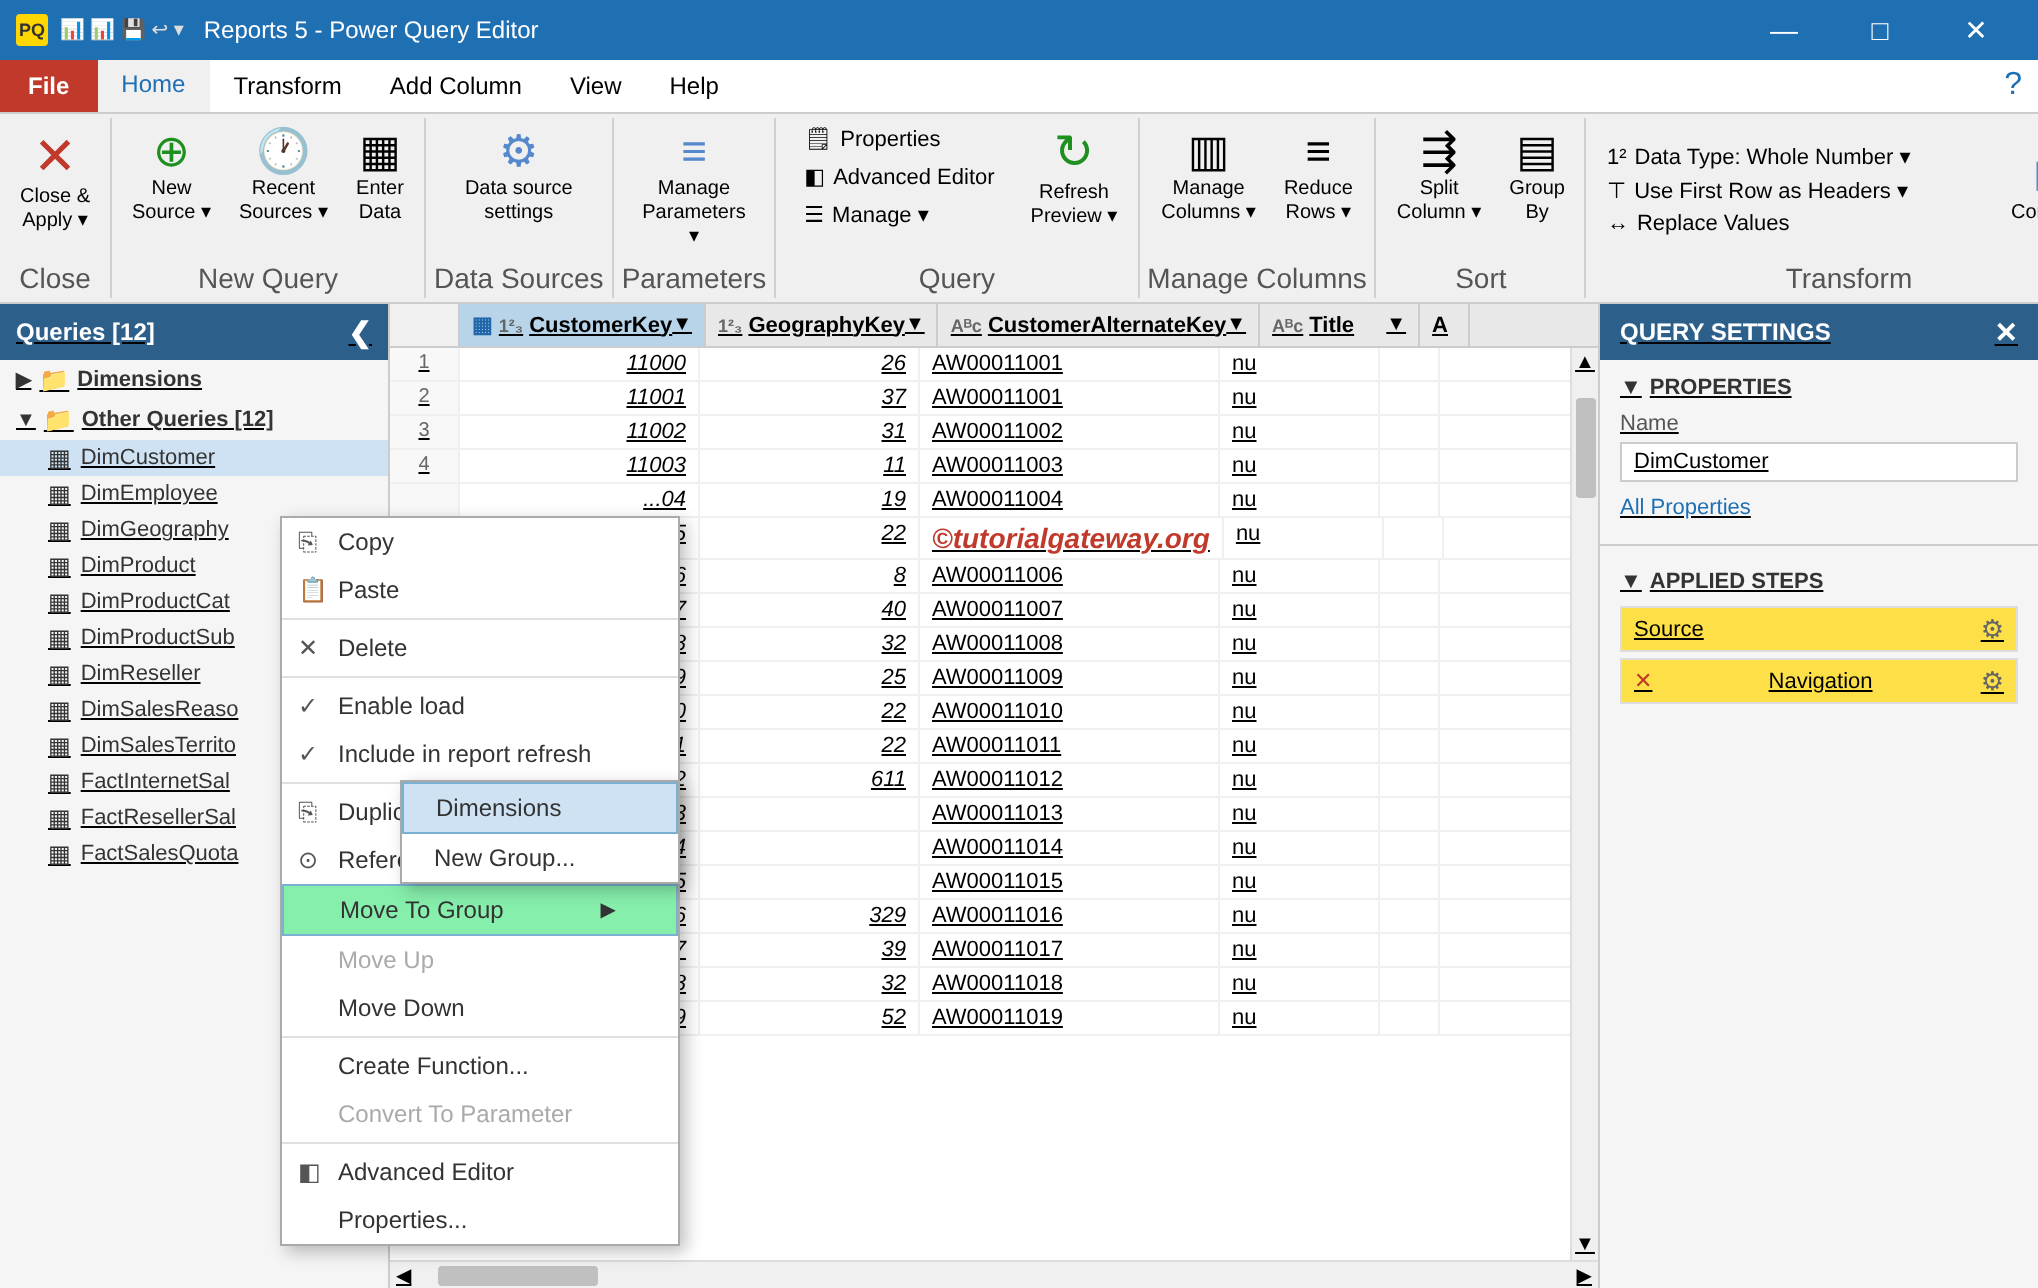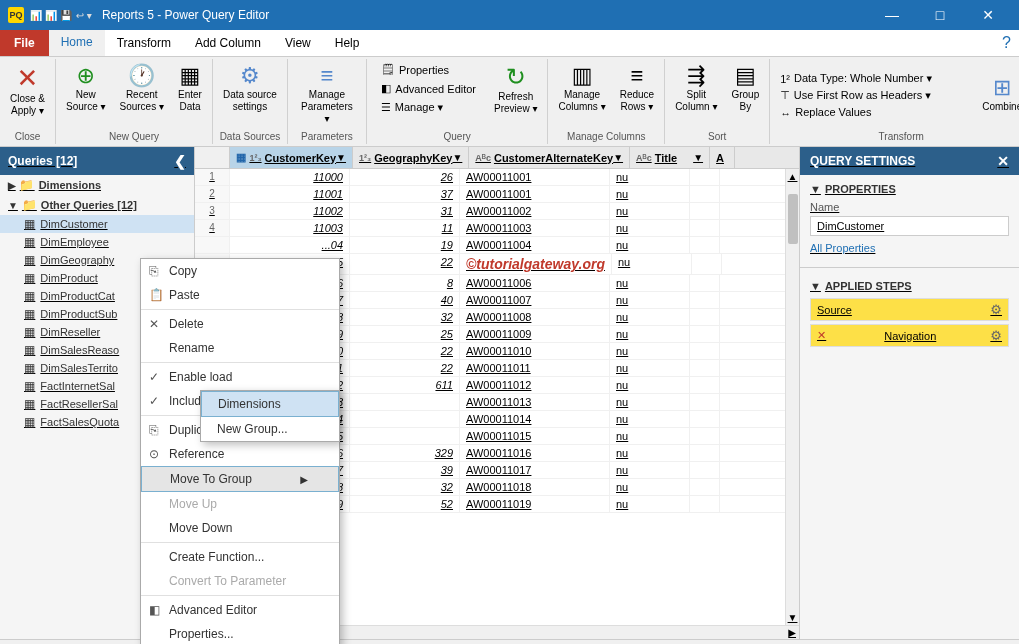--- a/index.html
+++ b/index.html
@@ -39,21 +39,21 @@
     .ribbon-content { display: flex; align-items: stretch; background: #f0f0f0; padding: 2px 0; min-height: 88px; }
     .ribbon-group {
       display: flex;
       flex-direction: column;
       align-items: center;
       border-right: 1px solid #d0d0d0;
       padding: 2px 4px 0 4px;
       min-width: fit-content;
     }
     .ribbon-group-items { display: flex; align-items: flex-start; gap: 2px; flex: 1; }
-    .ribbon-group-label { font-size: 10px; color: #555; margin-top: 2px; padding-bottom: 2px; text-align: center; width: 100%; }
+    .ribbon-group-label { font-size: 14px; color: #555; margin-top: 2px; padding-bottom: 2px; text-align: center; width: 100%; }
 
     .ribbon-btn {
       display: flex;
       flex-direction: column;
       align-items: center;
       padding: 4px 6px;
       cursor: pointer;
       border-radius: 2px;
       min-width: 36px;
       font-size: 10px;
@@ -241,21 +241,21 @@
       display: flex;
       align-items: center;
       gap: 8px;
       color: #333;
       position: relative;
     }
     .ctx-item.disabled { color: #aaa; cursor: default; }
     .ctx-item .ctx-icon { position: absolute; left: 8px; font-size: 12px; color: #555; }
     .ctx-item .ctx-arrow { margin-left: auto; font-size: 10px; }
     .ctx-separator { border: none; border-top: 1px solid #e0e0e0; margin: 2px 0; }
-    .ctx-item.highlighted { background: #e5e5e5; border: 1px solid #7ab0d0; }
+    .ctx-item.highlighted { background: #86efac; border: 1px solid #7ab0d0; }
 
     
     .submenu {
       position: absolute;
       left: 200px;
       top: 390px;
       background: white;
       border: 1px solid #aaa;
       box-shadow: 3px 3px 8px rgba(0,0,0,0.25);
       min-width: 140px;
@@ -787,23 +787,20 @@
   </div>
   <div class="ctx-item">
     <span class="ctx-icon">📋</span>
     <span>Paste</span>
   </div>
   <hr class="ctx-separator">
   <div class="ctx-item">
     <span class="ctx-icon">✕</span>
     <span>Delete</span>
   </div>
-  <div class="ctx-item">
-    <span>Rename</span>
-  </div>
   <hr class="ctx-separator">
   <div class="ctx-item">
     <span class="ctx-icon">✓</span>
     <span>Enable load</span>
   </div>
   <div class="ctx-item">
     <span class="ctx-icon">✓</span>
     <span>Include in report refresh</span>
   </div>
   <hr class="ctx-separator">

